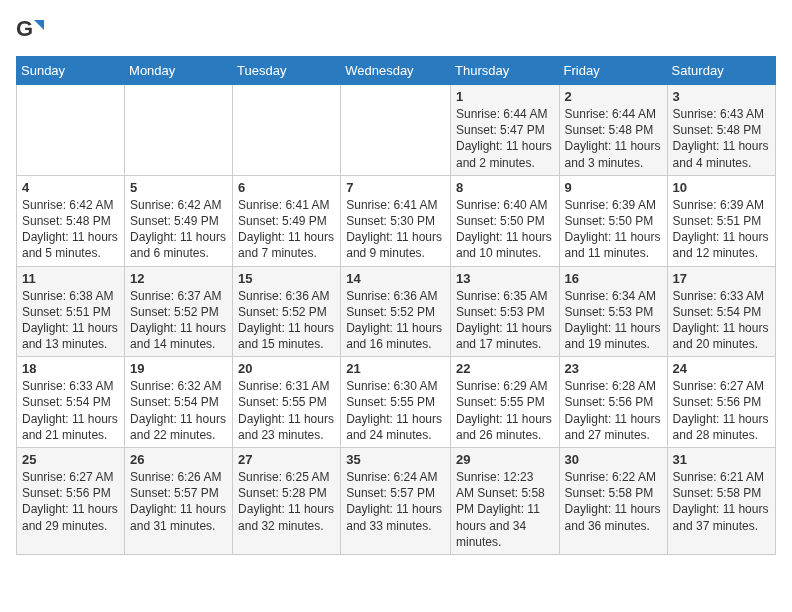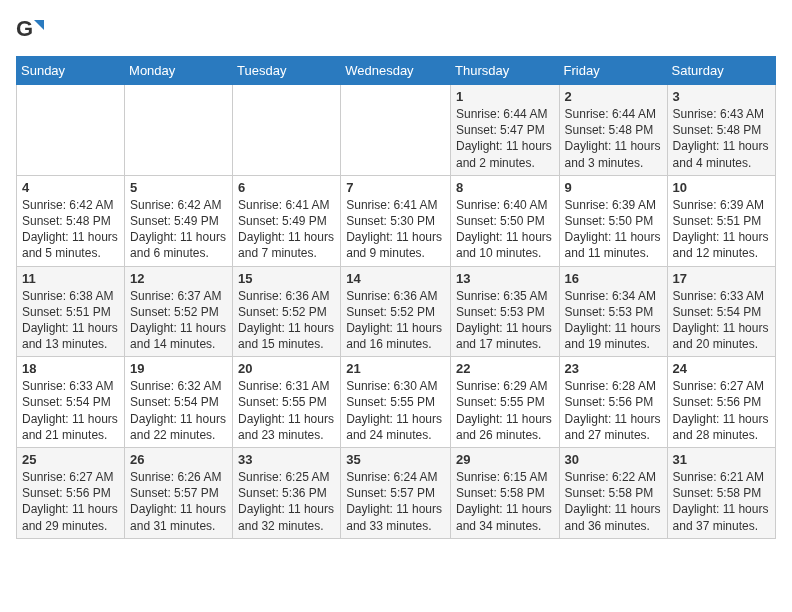--- a/index.html
+++ b/index.html
@@ -287,34 +287,34 @@
 Sunset: 5:56 PM
 Daylight: 11 hours and 29 minutes.</div>
         </td>
         <td>
           <div class="day-number">26</div>
           <div class="day-detail">Sunrise: 6:26 AM
 Sunset: 5:57 PM
 Daylight: 11 hours and 31 minutes.</div>
         </td>
         <td>
-          <div class="day-number">33</div>
+          <div class="day-number">27</div>
           <div class="day-detail">Sunrise: 6:25 AM
-Sunset: 5:36 PM
+Sunset: 5:28 PM
 Daylight: 11 hours and 32 minutes.</div>
         </td>
         <td>
           <div class="day-number">35</div>
           <div class="day-detail">Sunrise: 6:24 AM
 Sunset: 5:57 PM
 Daylight: 11 hours and 33 minutes.</div>
         </td>
         <td>
           <div class="day-number">29</div>
-          <div class="day-detail">Sunrise: 6:15 AM
+          <div class="day-detail">Sunrise: 12:23 AM
 Sunset: 5:58 PM
 Daylight: 11 hours and 34 minutes.</div>
         </td>
         <td>
           <div class="day-number">30</div>
           <div class="day-detail">Sunrise: 6:22 AM
 Sunset: 5:58 PM
 Daylight: 11 hours and 36 minutes.</div>
         </td>
         <td>

